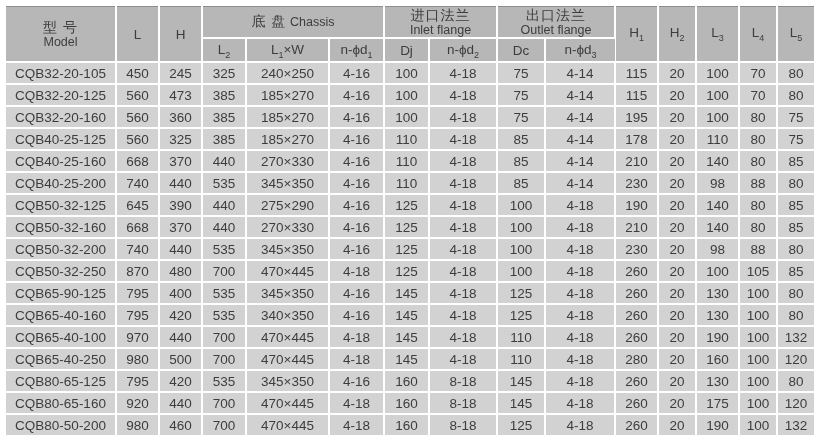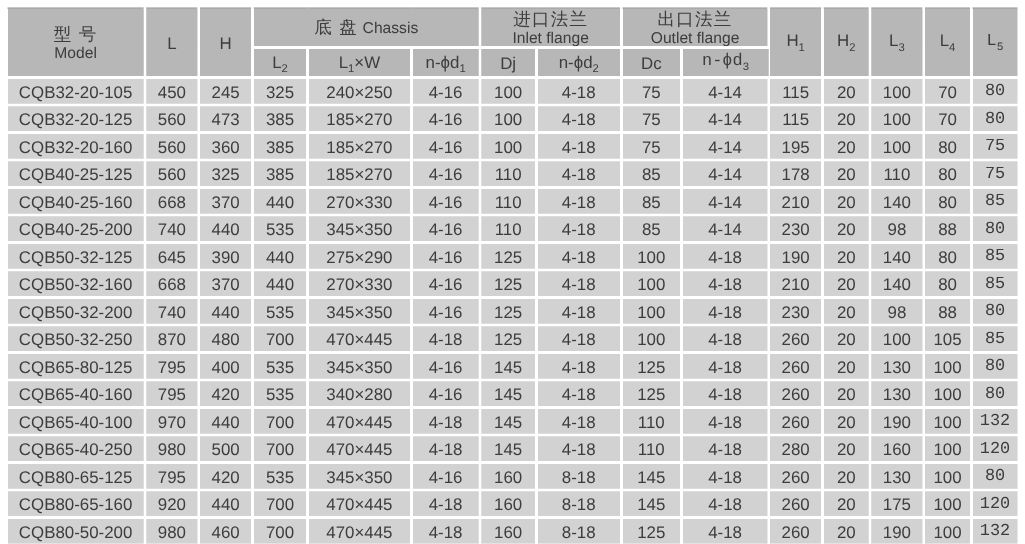--- a/index.html
+++ b/index.html
@@ -12,21 +12,21 @@
   table{
     border-collapse:collapse;table-layout:fixed;width:808px;
     border-top:1px solid #8f8f8f;
   }
   th,td{
     border-right:2px solid #ffffff;border-bottom:2px solid #ffffff;
     text-align:center;vertical-align:middle;
     color:#3d3d3d;font-weight:normal;padding:0;
     white-space:nowrap;overflow:hidden;
   }
-  th:last-child,td:last-child{border-right:none;font-family:Liberation Mono, monospace;}
+  th:last-child,td:last-child{border-right:none;}
   th{background:#b7b7b7;font-size:13.5px;}
   td{background:#d2d2d2;font-size:13.5px;height:20px;}
   tr.hr1 th{height:28px;}
   tr.hr2 th{height:22px;margin-top:40px;}
   .zh{font-size:14px;letter-spacing:1px;}
   .en{font-size:12.5px;}
   .two-line div{line-height:1.15;}
   sub{font-size:9px;}
 </style>
 </head>
@@ -252,42 +252,42 @@
           <td>4-18</td>
           <td>100</td>
           <td>4-18</td>
           <td>260</td>
           <td>20</td>
           <td>100</td>
           <td>105</td>
           <td>85</td>
         </tr>
         <tr>
-          <td>CQB65-80-125</td>
+          <td>CQB65-90-125</td>
           <td>795</td>
           <td>400</td>
           <td>535</td>
           <td>345×350</td>
           <td>4-16</td>
           <td>145</td>
           <td>4-18</td>
           <td>125</td>
           <td>4-18</td>
           <td>260</td>
           <td>20</td>
           <td>130</td>
           <td>100</td>
           <td>80</td>
         </tr>
         <tr>
           <td>CQB65-40-160</td>
           <td>795</td>
           <td>420</td>
           <td>535</td>
-          <td>340×280</td>
+          <td>340×350</td>
           <td>4-16</td>
           <td>145</td>
           <td>4-18</td>
           <td>125</td>
           <td>4-18</td>
           <td>260</td>
           <td>20</td>
           <td>130</td>
           <td>100</td>
           <td>80</td>

